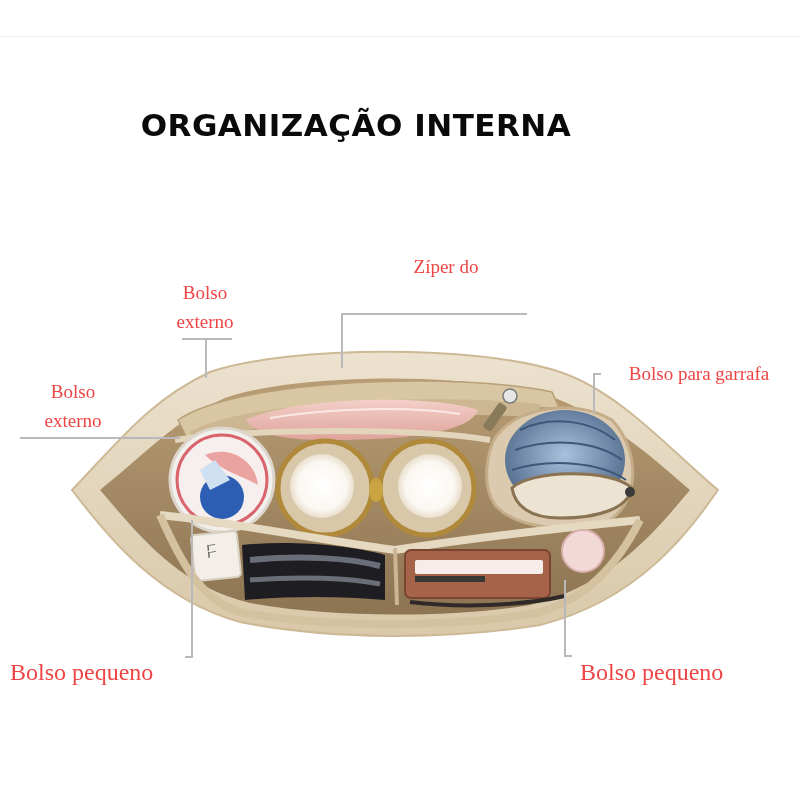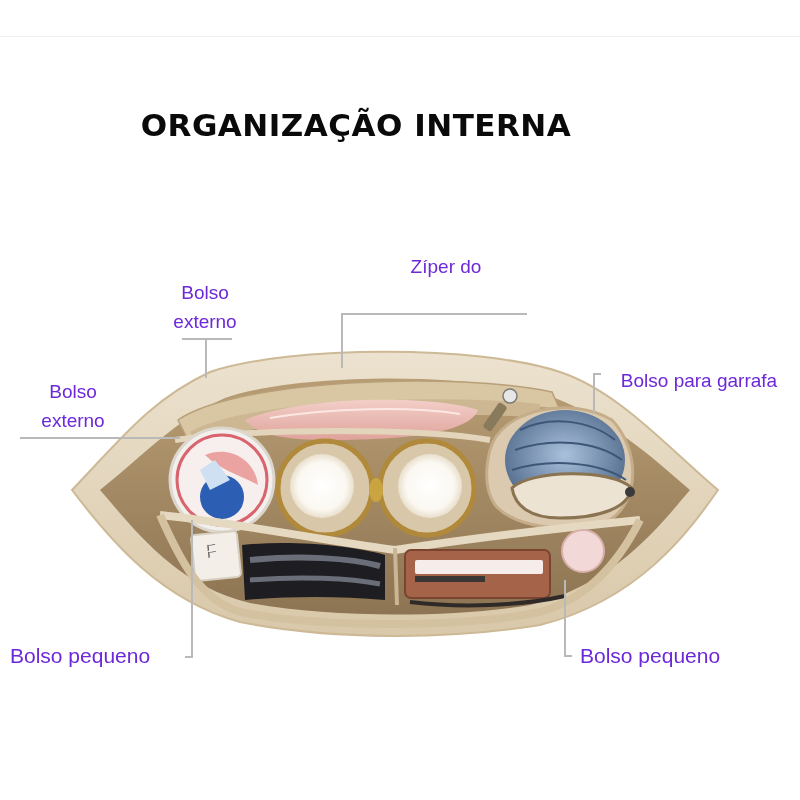--- a/index.html
+++ b/index.html
@@ -6,25 +6,25 @@
   html, body { width: 800px; height: 800px; background: #ffffff; overflow: hidden; }
   body { position: relative; font-family: "DejaVu Sans", sans-serif; color: #111111; }
   .top-rule { position: absolute; left: 0; top: 36px; width: 800px; height: 1px; background: #f1efea; }
   .title {
     position: absolute; left: 0; top: 82px; width: 712px; text-align: center;
     font-family: "DejaVu Sans", sans-serif; font-weight: bold; font-size: 31px;
     letter-spacing: 0.5px; color: #0a0a0a; margin-top: 25px;
   }
   .illustration { position: absolute; left: 0; top: 0; width: 800px; height: 800px; }
   .label {
-    position: absolute; font-family: Liberation Sans, sans-serif; font-size: 19px;
-    line-height: 29px; color: #6d28d9; text-align: center; white-space: nowrap;
+    position: absolute; font-family: Liberation Serif, serif; font-size: 19px;
+    line-height: 29px; color: #ef4444; text-align: center; white-space: nowrap;
   }
   .label span { display: block; }
-  .label.big { font-size: 21px; }
+  .label.big { font-size: 24px; margin-top: 17px; }
   .leader { position: absolute; background: #b9b9b9; }
 </style>
 </head>
 <body>
 
 <div class="top-rule"></div>
 
 <h1 class="title">ORGANIZAÇÃO INTERNA</h1>
 
 <svg class="illustration" viewBox="0 0 800 800" xmlns="http://www.w3.org/2000/svg">
@@ -124,21 +124,21 @@
 <div class="label" style="left:160px; top:278px; width:90px;">
   <span>Bolso</span>
   <span>externo</span>
 </div>
 
 <div class="label" style="left:28px; top:377px; width:90px;">
   <span>Bolso</span>
   <span>externo</span>
 </div>
 
-<div class="label" style="left:604px; top:359px; width:190px;margin-top:7px;">
+<div class="label" style="left:604px; top:359px; width:190px;">
   <span>Bolso para garrafa</span>
 </div>
 
 <div class="label big" style="left:10px; top:641px; width:172px; text-align:left;">
   <span>Bolso pequeno</span>
 </div>
 
 <div class="label big" style="left:580px; top:641px; width:180px; text-align:left;">
   <span>Bolso pequeno</span>
 </div>

